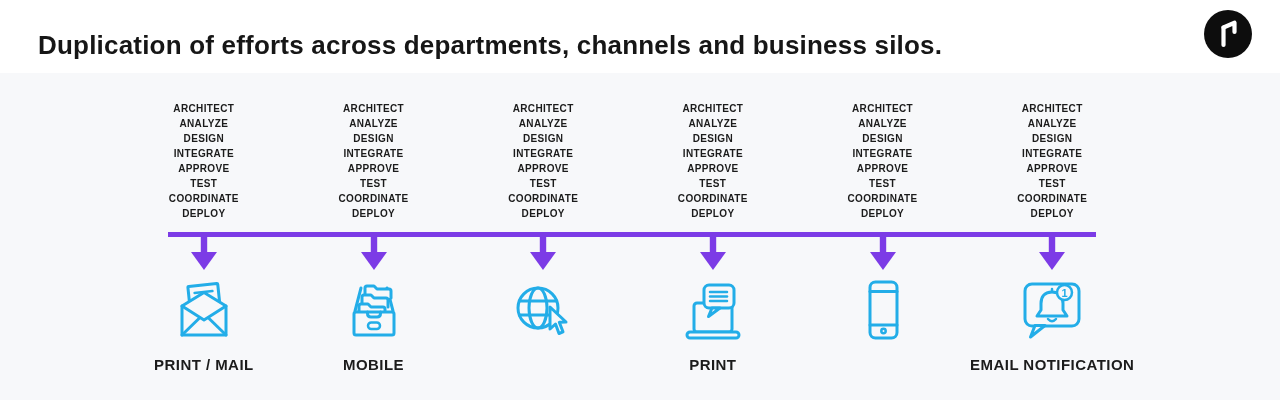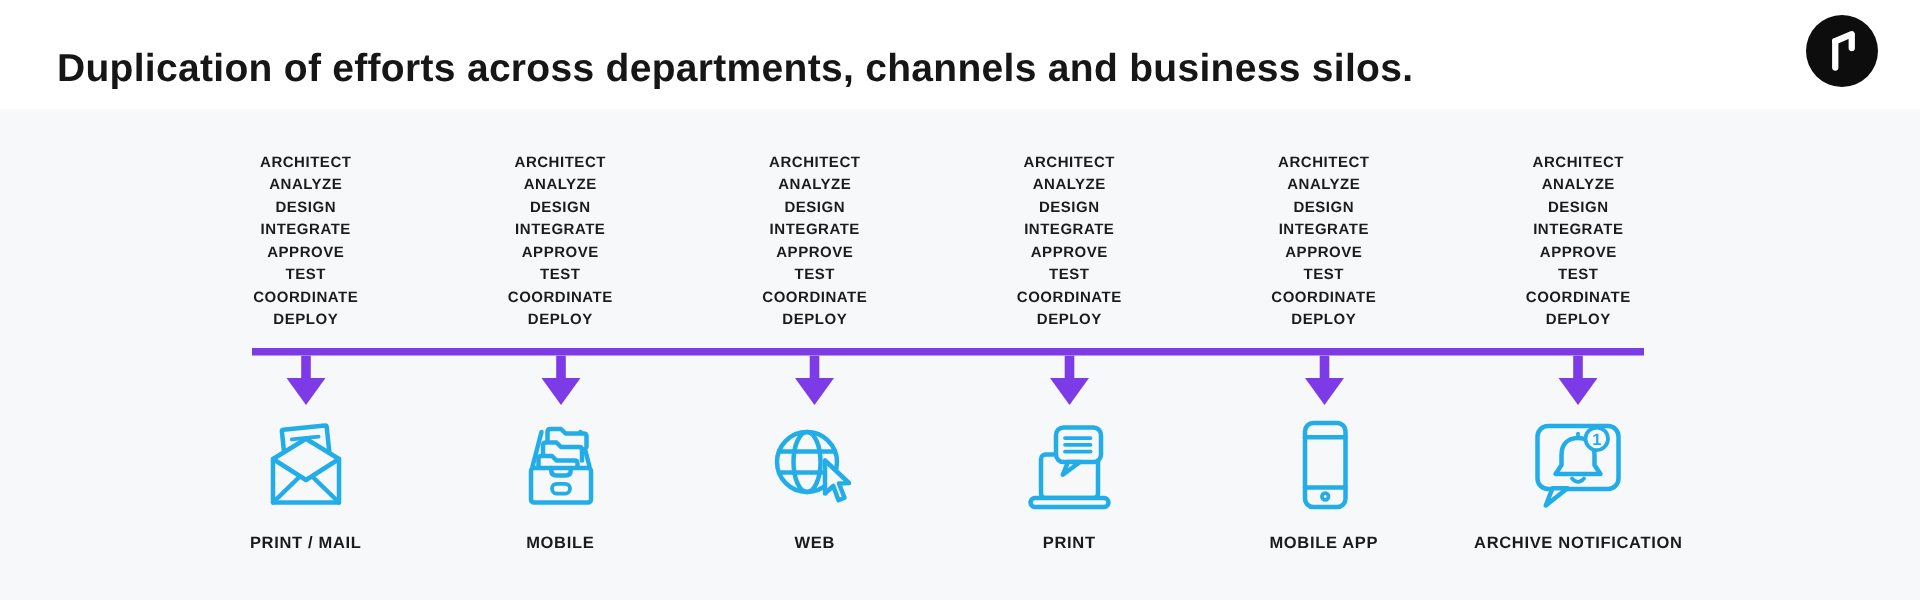--- a/index.html
+++ b/index.html
@@ -21,21 +21,21 @@
   .columns{position:absolute;left:119px;top:0;width:1018px;height:100%;display:flex;}
   .column{flex:1 1 0;position:relative;}
   .steps{
     position:absolute;top:28px;left:-8px;right:-8px;text-align:center;
     font-size:10px;font-weight:700;color:#1b1b1b;line-height:15px;letter-spacing:.35px;
   }
   .down-arrow{position:absolute;top:164px;left:50%;transform:translateX(-50%);}
   .channel-icon{position:absolute;top:206px;left:50%;transform:translateX(-50%);}
   .channel-label{
     position:absolute;top:283px;left:-14px;right:-14px;text-align:center;
-    font-size:11px;font-weight:700;color:#1b1b1b;letter-spacing:.45px;white-space:nowrap;
+    font-size:15px;font-weight:700;color:#1b1b1b;letter-spacing:.45px;white-space:nowrap;
   }
   svg .stroke{stroke:#23ADE8;stroke-width:3;fill:none;stroke-linecap:round;stroke-linejoin:round;}
   svg .knock{stroke:#23ADE8;stroke-width:3;fill:#F7F8FA;stroke-linecap:round;stroke-linejoin:round;}
   svg .thin{stroke:#23ADE8;stroke-width:2.5;fill:none;stroke-linecap:round;stroke-linejoin:round;}
 </style>
 </head>
 <body>
 
 <div class="header">
   <div class="page-title">Duplication of efforts across departments, channels and business silos.</div>
@@ -124,21 +124,20 @@
         <rect x="9.8" y="0" width="6.4" height="17" fill="#7C3BE6"></rect>
         <polygon points="0,15 26,15 13,33" fill="#7C3BE6"></polygon>
       </svg>
       <svg class="channel-icon" width="64" height="64" viewBox="0 0 64 64">
         <circle class="stroke" cx="27" cy="29" r="20"></circle>
         <ellipse class="stroke" cx="27" cy="29" rx="9" ry="20"></ellipse>
         <line class="stroke" x1="8.5" y1="22" x2="45.5" y2="22"></line>
         <line class="stroke" x1="8.5" y1="36" x2="45.5" y2="36"></line>
         <path class="knock" d="M39,28 L39,50 L44.5,45 L48,54.5 L52,52.8 L48.3,43.3 L55,43 Z"></path>
       </svg>
-      <div class="channel-label">WEB</div>
     </div>
 
     <div class="column">
       <div class="steps">
           <div>ARCHITECT</div>
           <div>ANALYZE</div>
           <div>DESIGN</div>
           <div>INTEGRATE</div>
           <div>APPROVE</div>
           <div>TEST</div>
@@ -175,21 +174,20 @@
       <svg class="down-arrow" width="26" height="33" viewBox="0 0 26 33">
         <rect x="9.8" y="0" width="6.4" height="17" fill="#7C3BE6"></rect>
         <polygon points="0,15 26,15 13,33" fill="#7C3BE6"></polygon>
       </svg>
       <svg class="channel-icon" width="64" height="64" viewBox="0 0 64 64">
         <rect class="stroke" x="19" y="3" width="27" height="56" rx="5.5"></rect>
         <line class="stroke" x1="19" y1="12.5" x2="46" y2="12.5"></line>
         <line class="stroke" x1="19" y1="46" x2="46" y2="46"></line>
         <circle class="thin" cx="32.5" cy="52" r="2.2"></circle>
       </svg>
-      <div class="channel-label">MOBILE APP</div>
     </div>
 
     <div class="column">
       <div class="steps">
           <div>ARCHITECT</div>
           <div>ANALYZE</div>
           <div>DESIGN</div>
           <div>INTEGRATE</div>
           <div>APPROVE</div>
           <div>TEST</div>
@@ -202,17 +200,17 @@
       </svg>
       <svg class="channel-icon" width="70" height="64" viewBox="0 0 70 64">
         <rect class="knock" x="8" y="5" width="54" height="42" rx="7"></rect>
         <path class="knock" d="M18,46.5 L13.5,58 L28,46.5 Z"></path>
         <path class="knock" d="M35,13 c-8,0 -11,5.5 -11,11.5 v6.5 l-4,6 h30 l-4,-6 v-6.5 c0,-6 -3,-11.5 -11,-11.5 z"></path>
         <line class="thin" x1="35" y1="10" x2="35" y2="13"></line>
         <path class="thin" d="M31,40 q4,4.5 8,0"></path>
         <circle cx="47.5" cy="13.5" r="7.5" fill="#F7F8FA" stroke="#23ADE8" stroke-width="2.5"></circle>
         <text x="47.5" y="17.6" text-anchor="middle" font-size="11" font-weight="bold" fill="#23ADE8">1</text>
       </svg>
-      <div class="channel-label">ARCHIVE NOTIFICATION</div>
+      <div class="channel-label">EMAIL NOTIFICATION</div>
     </div>
 
   </div>
 </div>
 
 </body></html>

